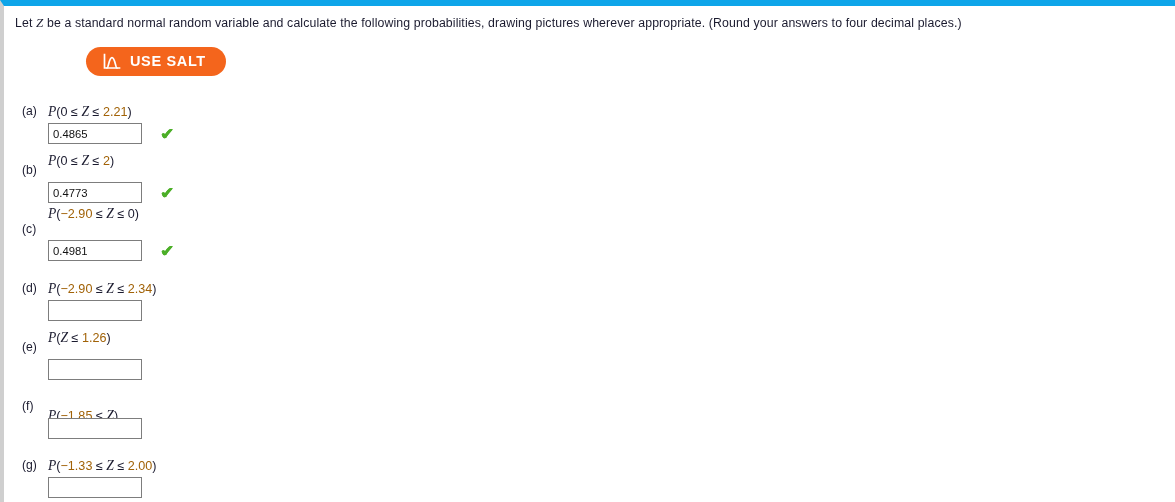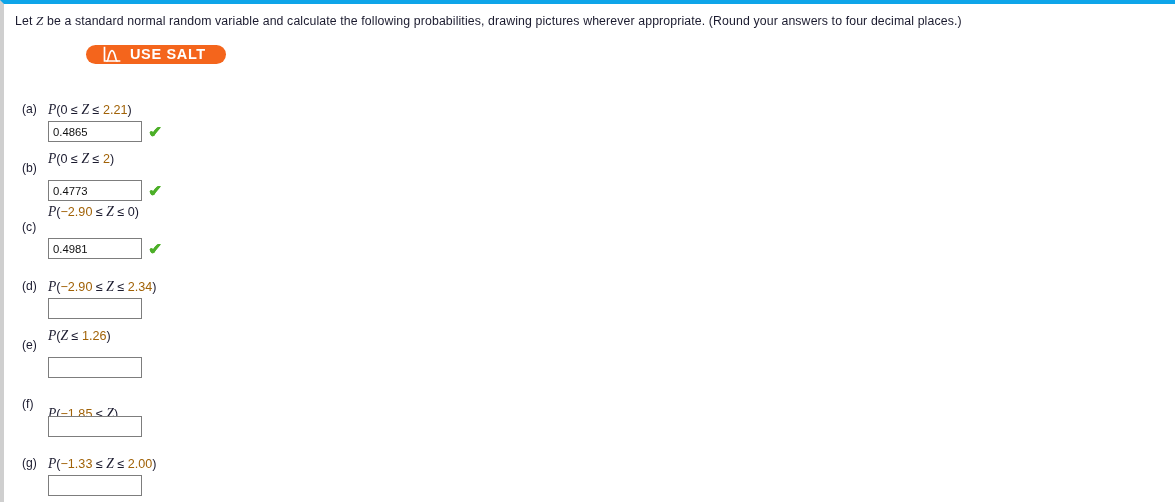--- a/index.html
+++ b/index.html
@@ -12,21 +12,21 @@
     height: 502px;
     font-family: "Liberation Sans", sans-serif;
     color: #1a1a2e;
     overflow: hidden;
     position: relative;
   }
   #page {
     position: absolute;
     inset: 0;
     background: #ffffff;
-    border-top: 4px solid #0ea5e9;
+    border-top: 6px solid #0ea5e9;
     border-left: 4px solid #cfcfcf;
     box-sizing: border-box;
   }
   .prompt {
     position: absolute;
     left: 11px;
     top: 9px;
     font-size: 12.3px;
     line-height: 16px;
     color: #1b1b2f;
@@ -40,21 +40,21 @@
     top: 41px;
   }
   .salt-btn {
     display: inline-flex;
     align-items: center;
     gap: 9px;
     background: #f4651c;
     color: #ffffff;
     border: none;
     border-radius: 17px;
-    height: 19px;
+    height: 29px;
     padding: 0 20px 0 17px;
     font-family: "Liberation Sans", sans-serif;
     font-size: 14.5px;
     font-weight: bold;
     letter-spacing: 0.045em;
     cursor: pointer;
     line-height: 1;
   }
   .salt-icon { display: block; width: 18px; height: 17px; }
   .qa {
@@ -80,21 +80,21 @@
   .q-expr .it {
     font-family: "Liberation Serif", serif;
     font-style: italic;
     font-size: 13.6px;
   }
   .ans-row {
     position: absolute;
     left: 44px;
     display: flex;
     align-items: center;
-    gap: 7px;
+    gap: 19px;
     justify-content: flex-end;
   }
   .ans-input {
     width: 84px;
     height: 17px;
     box-sizing: content-box;
     border: 1px solid #7d7d7d;
     background: #ffffff;
     font-family: "Liberation Sans", sans-serif;
     font-size: 11.3px;

